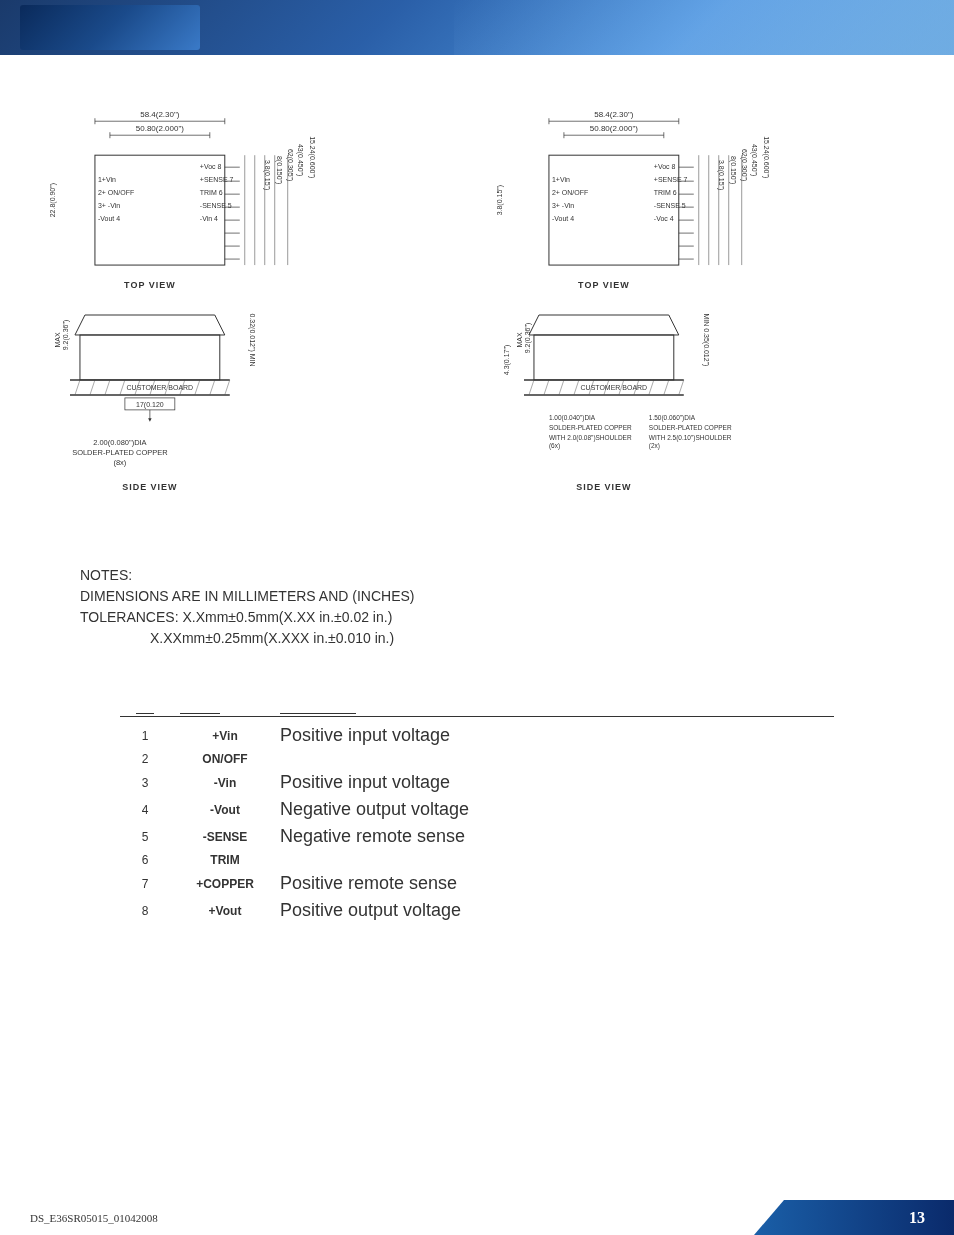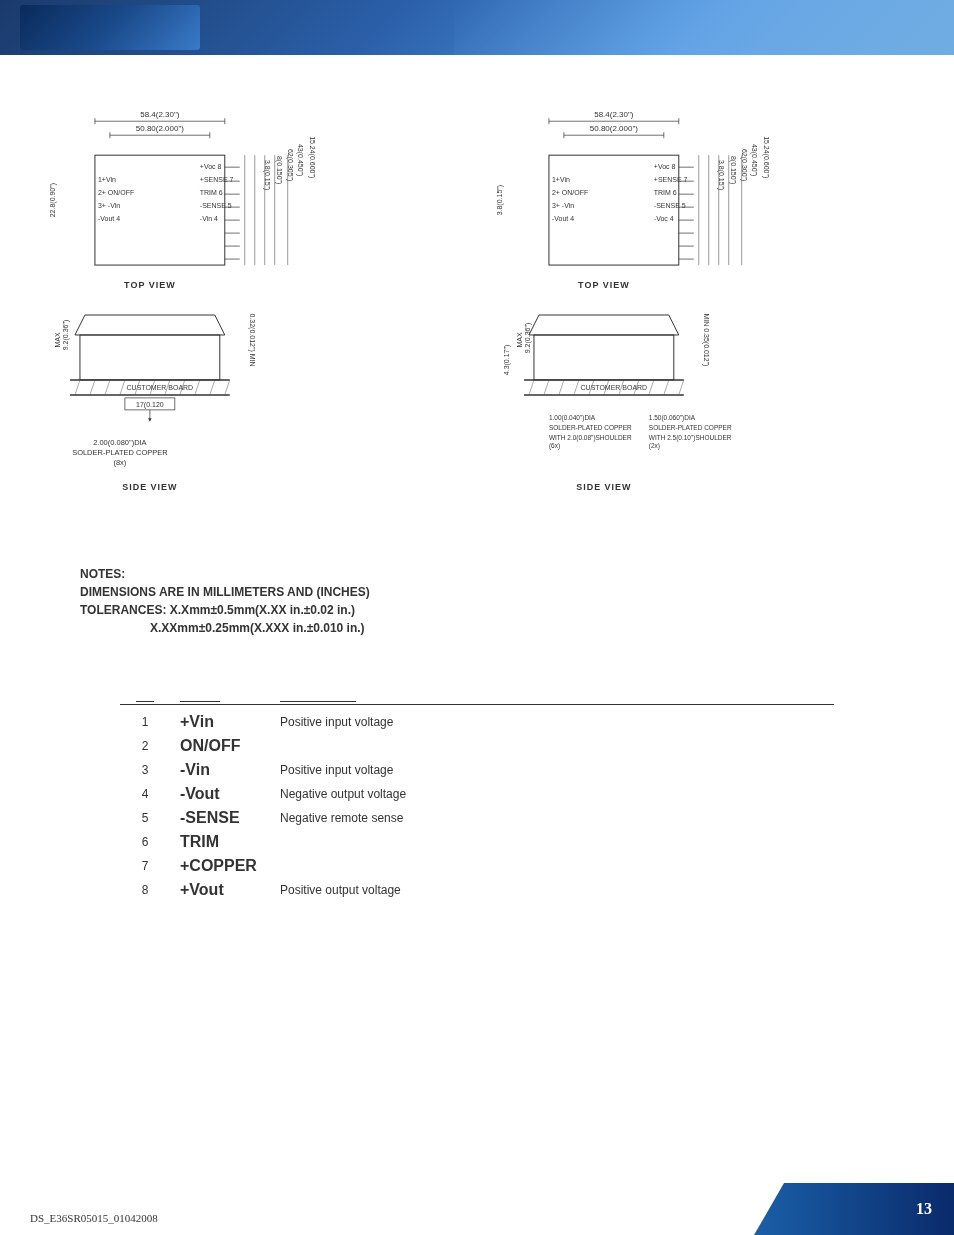--- a/index.html
+++ b/index.html
@@ -61,24 +61,23 @@
     
     .drawing-svg {
       width: 100%;
       height: 100%;
     }
 
     
     .notes-section {
       margin-top: 2px;
       margin-left: 40px;
-      font-size: 12px;
+      font-size: 14px;
       color: #333;
       line-height: 1.5;
-      font-weight: bold;
     }
 
     
     .pin-table-section {
       margin-top: 50px;
       padding: 0 80px;
     }
 
     .pin-table-header {
       display: flex;
@@ -109,26 +108,27 @@
     .pin-row {
       display: flex;
       padding: 3px 0;
       align-items: center;
     }
     .pin-row .pin-col-num {
       font-size: 12px;
       text-align: center;
     }
     .pin-row .pin-col-name {
-      font-size: 16px;
+      font-size: 12px;
       font-weight: bold;
       padding-left: 10px;
+      text-align: center;
     }
     .pin-row .pin-col-desc {
-      font-size: 12px;
+      font-size: 18px;
       font-weight: normal;
       padding-left: 10px;
     }
 
     
     .footer {
       position: absolute;
       bottom: 0;
       left: 0;
       right: 0;
@@ -143,27 +143,27 @@
     .footer-doc-number {
       font-size: 11px;
       color: #333;
     }
 
     .footer-page-bar {
       position: absolute;
       bottom: 0;
       right: 0;
       width: 200px;
-      height: 52px;
+      height: 35px;
       background: linear-gradient(to right, #1a5fa8, #0a2a6b);
       clip-path: polygon(30px 0%, 100% 0%, 100% 100%, 0% 100%);
       display: flex;
       align-items: center;
       justify-content: flex-end;
-      padding-right: 22px;
+      padding-right: 29px;
     }
 
     .underline-header {
       border-bottom: 1.5px solid #333;
       display: inline-block;
       padding-bottom: 2px;
     }
   </style>
 </head>
 <body>
@@ -413,20 +413,21 @@
       <div class="pin-col-name">-SENSE</div>
       <div class="pin-col-desc">Negative remote sense</div>
     </div>
     <div class="pin-row">
       <div class="pin-col-num">6</div>
       <div class="pin-col-name">TRIM</div>
     </div>
     <div class="pin-row">
       <div class="pin-col-num">7</div>
       <div class="pin-col-name">+COPPER</div>
+      <div class="pin-col-desc">Positive remote sense</div>
     </div>
     <div class="pin-row">
       <div class="pin-col-num">8</div>
       <div class="pin-col-name">+Vout</div>
       <div class="pin-col-desc">Positive output voltage</div>
     </div>
   </div>
 
 </div>
 

